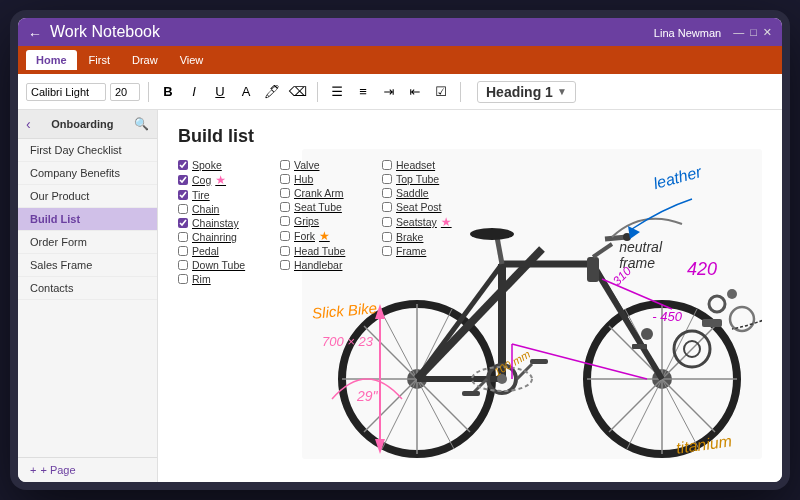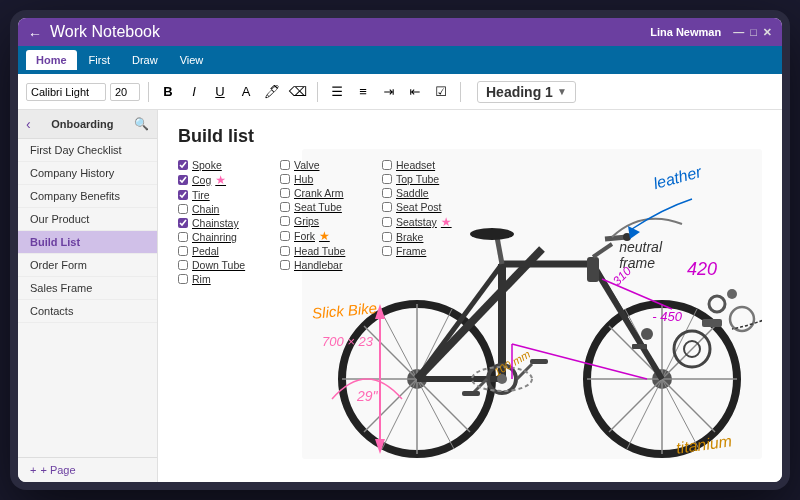--- a/index.html
+++ b/index.html
@@ -56,42 +56,41 @@
       font-size: 14px;
       cursor: pointer;
     }
     .title-bar-title {
       color: #fff;
       font-size: 16px;
       font-weight: 500;
     }
     .title-bar-right {
       display: flex;
-      align-items: flex-start;
+      align-items: flex-end;
       gap: 12px;
-      font-weight: bold;
     }
     .title-bar-user {
       color: #fff;
       font-size: 11px;
     }
     .title-bar-controls {
       display: flex;
       gap: 6px;
     }
     .title-bar-btn {
       color: #ddd;
       font-size: 11px;
       cursor: pointer;
     }
 
     
     .ribbon {
       height: 28px;
-      background: #0369a1;
+      background: #c2410c;
       display: flex;
       align-items: center;
       padding: 0 8px;
       gap: 2px;
       flex-shrink: 0;
     }
     .ribbon-tab {
       padding: 4px 10px;
       font-size: 11px;
       color: #fff;
@@ -466,21 +465,20 @@
     <div class="main-area">
 
       <div class="sidebar">
         <div class="sidebar-header">
           <span class="sidebar-nav-btn">‹</span>
           <span class="sidebar-section-title">Onboarding</span>
           <span class="sidebar-search-btn">🔍</span>
         </div>
         <div class="sidebar-items">
           <div class="sidebar-item">First Day Checklist</div>
-          <div class="sidebar-item">Company History</div>
           <div class="sidebar-item">Company Benefits</div>
           <div class="sidebar-item">Our Product</div>
           <div class="sidebar-item active">Build List</div>
           <div class="sidebar-item">Order Form</div>
           <div class="sidebar-item">Sales Frame</div>
           <div class="sidebar-item">Contacts</div>
         </div>
         <div class="sidebar-add-btn">
           <span>+</span>
           <span>+ Page</span>

